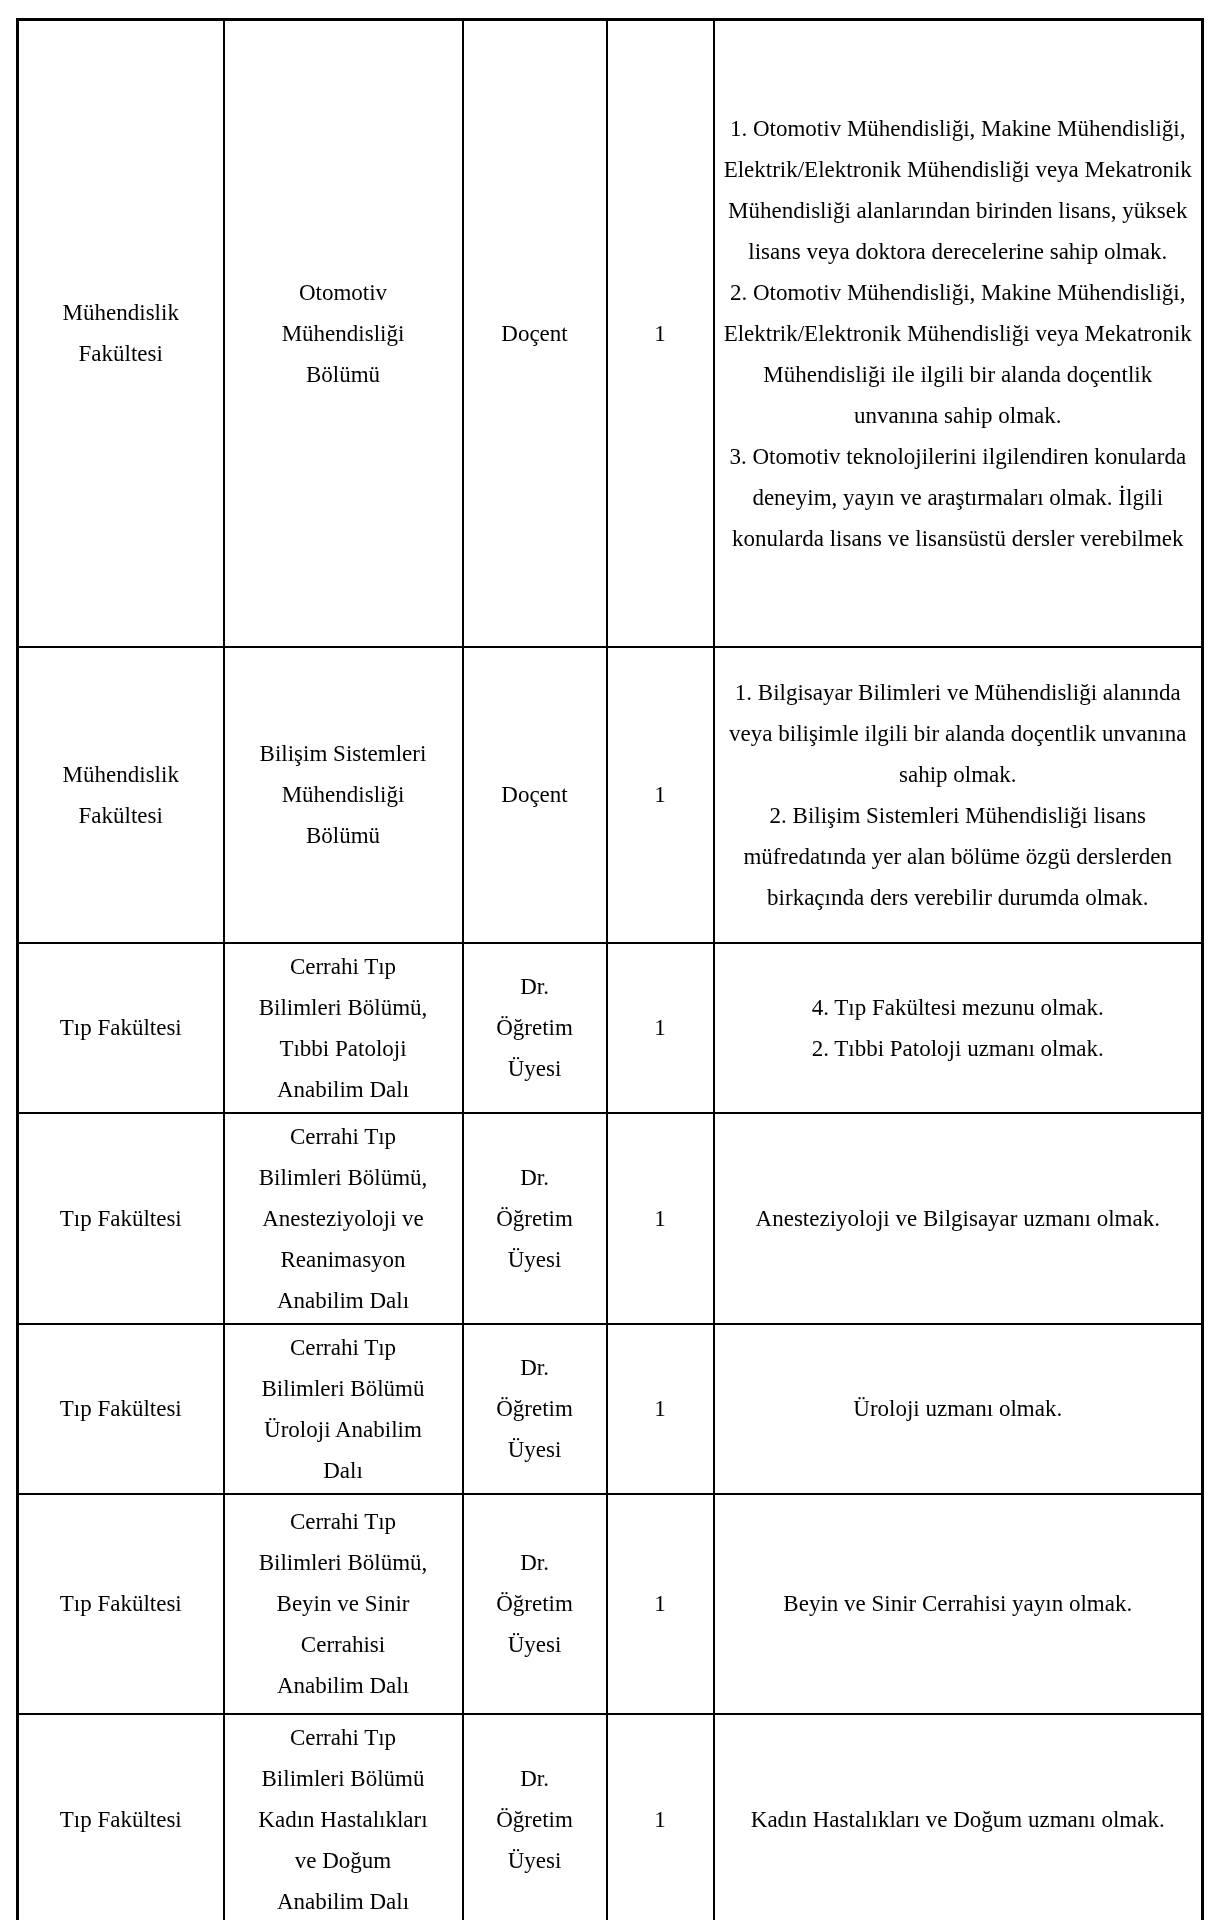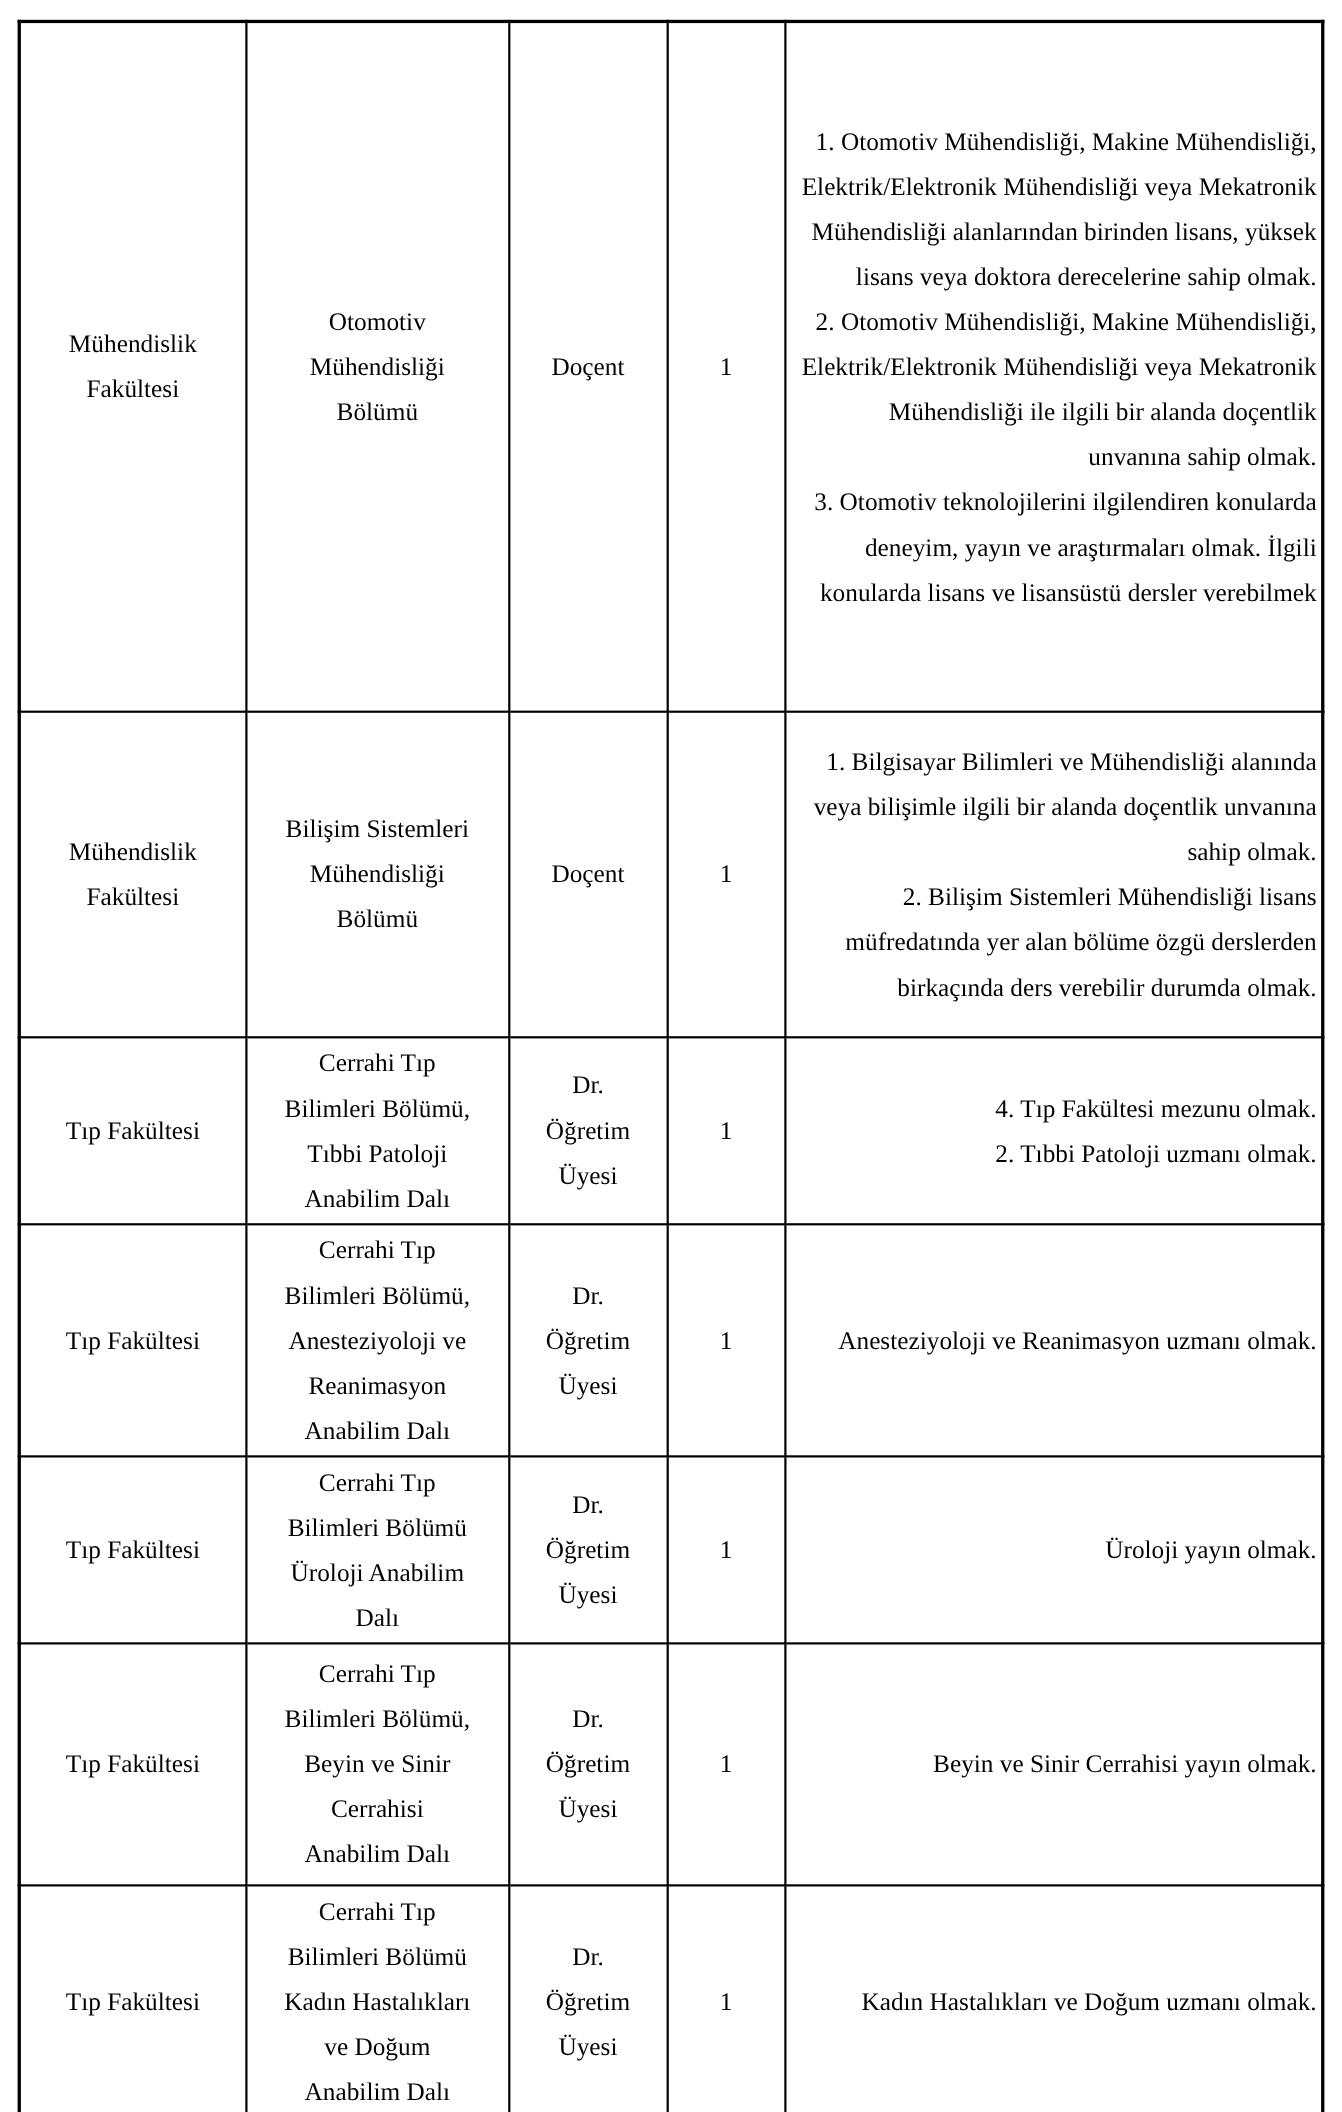--- a/index.html
+++ b/index.html
@@ -31,21 +31,21 @@
     line-height: 41px;
     white-space: pre-line;
     vertical-align: middle;
     overflow: hidden;
     padding: 2px 4px;
   }
   td.center {
     text-align: center;
   }
   td.req {
-    text-align: right;
+    text-align: center;
     line-height: 42px;
     padding: 4px 18px 4px 24px;
   }
   
   tbody tr:nth-child(1) { height: 627px; }
   tbody tr:nth-child(2) { height: 296px; }
   tbody tr:nth-child(3) { height: 167px; }
   tbody tr:nth-child(4) { height: 210px; }
   tbody tr:nth-child(5) { height: 165px; }
   tbody tr:nth-child(6) { height: 220px; }
@@ -104,33 +104,33 @@
     <td class="center">Tıp Fakültesi</td>
     <td class="center">Cerrahi Tıp
 Bilimleri Bölümü,
 Anesteziyoloji ve
 Reanimasyon
 Anabilim Dalı</td>
     <td class="center">Dr.
 Öğretim
 Üyesi</td>
     <td class="center">1</td>
-    <td class="req">Anesteziyoloji ve Reanimasyon uzmanı olmak.</td>
+    <td class="req">Anesteziyoloji ve Bilgisayar uzmanı olmak.</td>
   </tr>
         <tr>
     <td class="center">Tıp Fakültesi</td>
     <td class="center">Cerrahi Tıp
 Bilimleri Bölümü
 Üroloji Anabilim
 Dalı</td>
     <td class="center">Dr.
 Öğretim
 Üyesi</td>
     <td class="center">1</td>
-    <td class="req">Üroloji yayın olmak.</td>
+    <td class="req">Üroloji uzmanı olmak.</td>
   </tr>
         <tr>
     <td class="center">Tıp Fakültesi</td>
     <td class="center">Cerrahi Tıp
 Bilimleri Bölümü,
 Beyin ve Sinir
 Cerrahisi
 Anabilim Dalı</td>
     <td class="center">Dr.
 Öğretim

